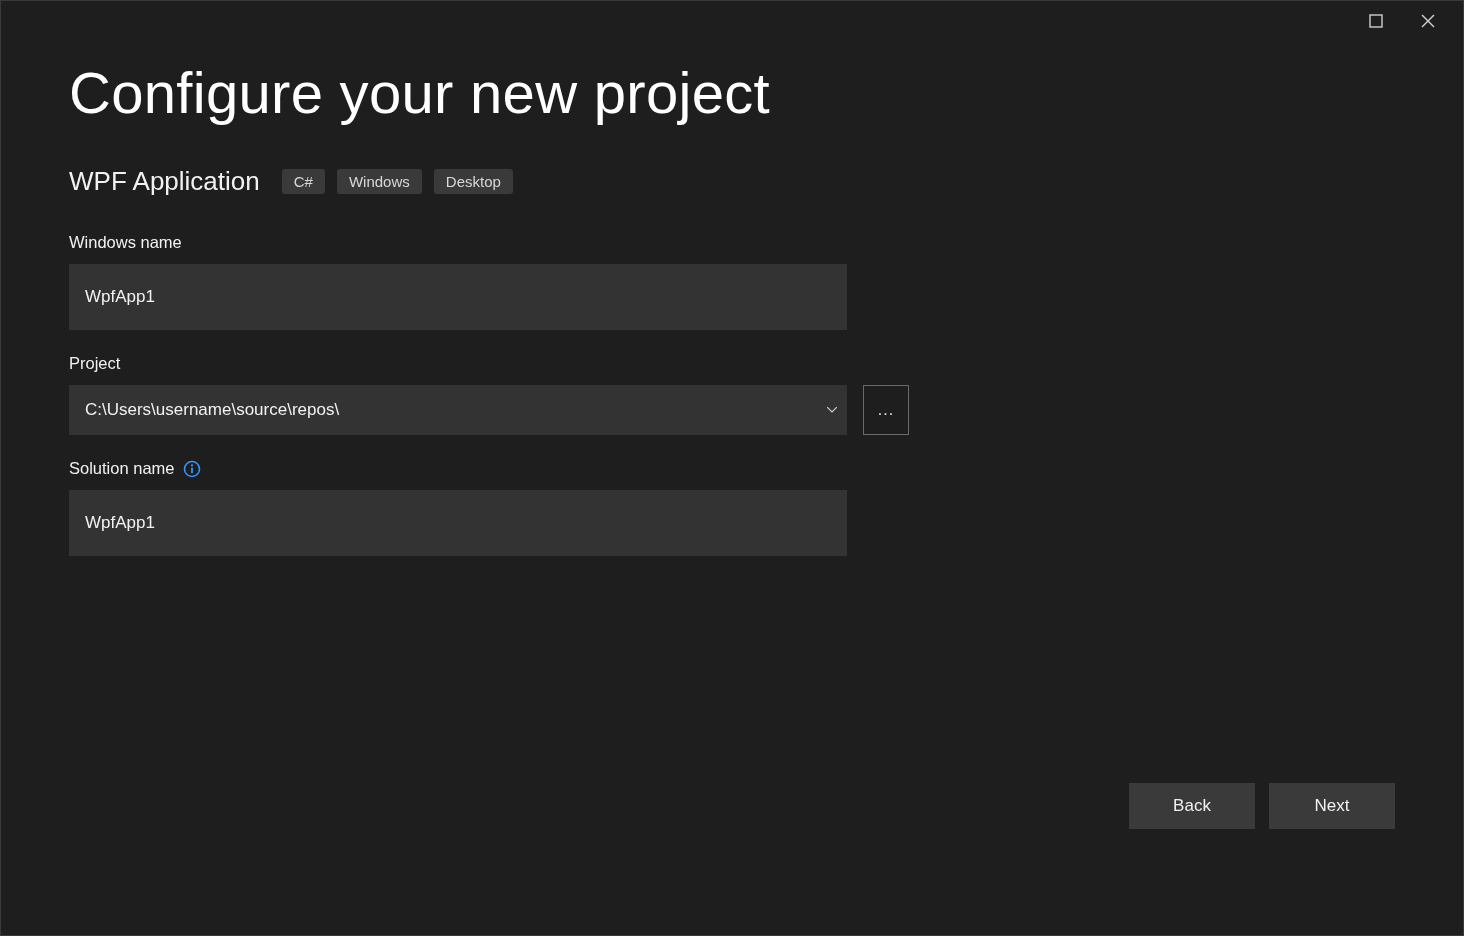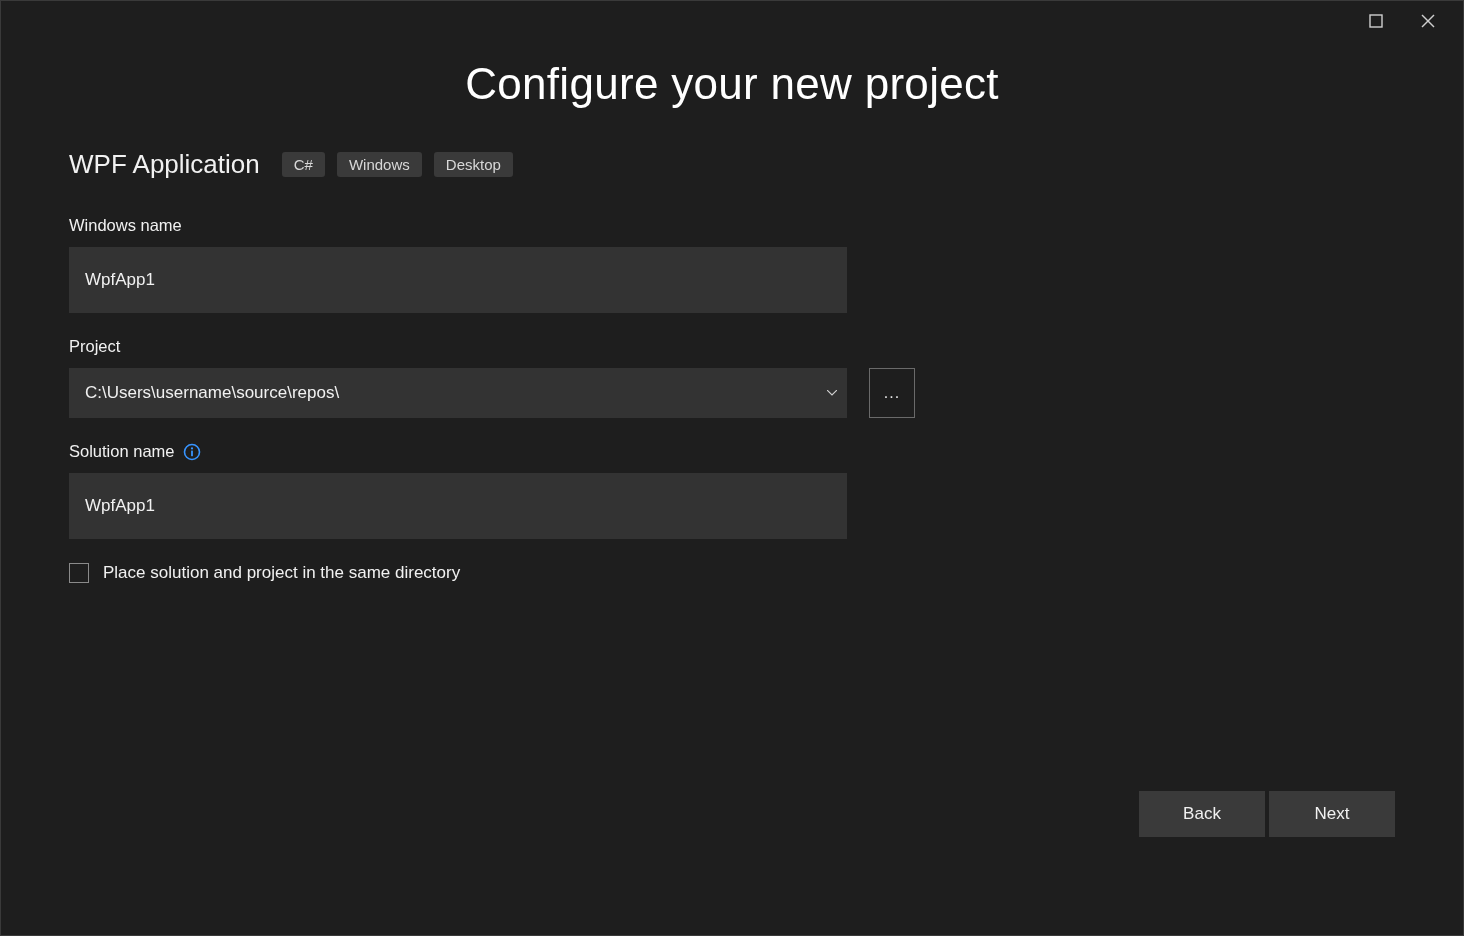--- a/index.html
+++ b/index.html
@@ -37,25 +37,24 @@
     cursor: default;
   }
   .content {
     position: absolute;
     left: 68px;
     top: 58px;
     right: 68px;
     bottom: 0;
   }
   h1.page-title {
-    font-size: 44px;
+    font-size: 58px;
     font-weight: 350;
     letter-spacing: 0.3px;
     color: #fff;
-    text-align: center;
   }
   .subtitle-row {
     display: flex;
     align-items: center;
     gap: 22px;
     margin-top: 40px;
     text-align: center;
   }
   .subtitle {
     font-size: 26px;
@@ -94,21 +93,21 @@
     border: none;
     color: #f1f1f1;
     font-size: 17px;
     padding: 0 16px;
     outline: none;
     font-family: inherit;
   }
   .location-row {
     display: flex;
     align-items: center;
-    gap: 22px;
+    gap: 16px;
   }
   .location-input-wrap {
     position: relative;
     width: 778px;
     height: 50px;
     background: #333333;
     display: flex;
     align-items: center;
   }
   .location-input {
@@ -184,23 +183,23 @@
     background: transparent;
     flex-shrink: 0;
   }
   .checkbox-label {
     font-size: 17px;
     color: #f1f1f1;
   }
   .footer {
     position: absolute;
     right: 68px;
-    bottom: 98px;
-    display: flex;
-    gap: 4px;
+    bottom: 106px;
+    display: flex;
+    gap: 14px;
   }
   .nav-btn {
     width: 126px;
     height: 46px;
     background: #3a3a3a;
     border: none;
     color: #f1f1f1;
     font-size: 17px;
     font-family: inherit;
     cursor: default;
@@ -268,24 +267,20 @@
             <svg width="18" height="18" viewBox="0 0 18 18">
               <circle cx="9" cy="9" r="7.5" fill="none" stroke="#3794ff" stroke-width="1.6"></circle>
               <circle cx="9" cy="5.4" r="1.1" fill="#3794ff"></circle>
               <rect x="8.1" y="7.6" width="1.8" height="5.6" fill="#3794ff"></rect>
             </svg>
           </span>
         </div>
         <input class="text-input" type="text" value="WpfApp1" style="">
       </div>
 
-      <div class="checkbox-row">
-        <div class="checkbox"></div>
-        <div class="checkbox-label">Place solution and project in the same directory</div>
-      </div>
 
     </div>
   </div>
 
   <div class="footer">
     <button class="nav-btn">Back</button>
     <button class="nav-btn">Next</button>
   </div>
 
 </div>

